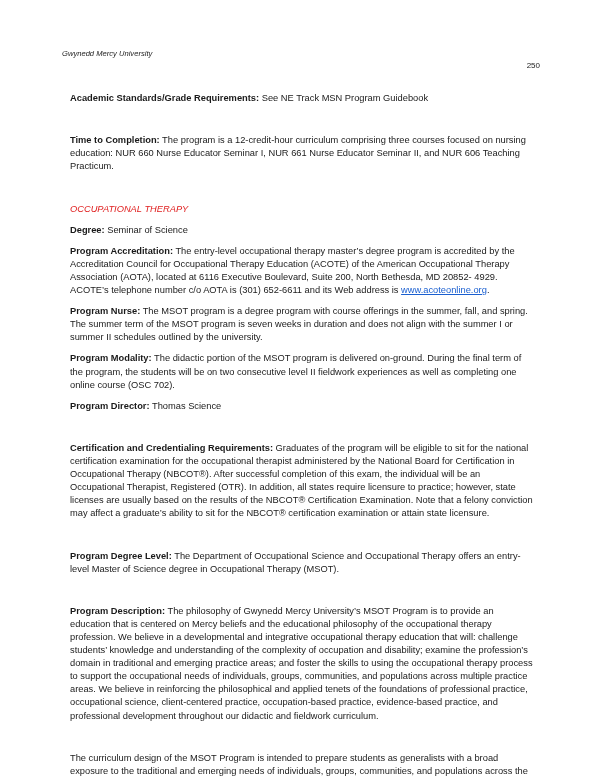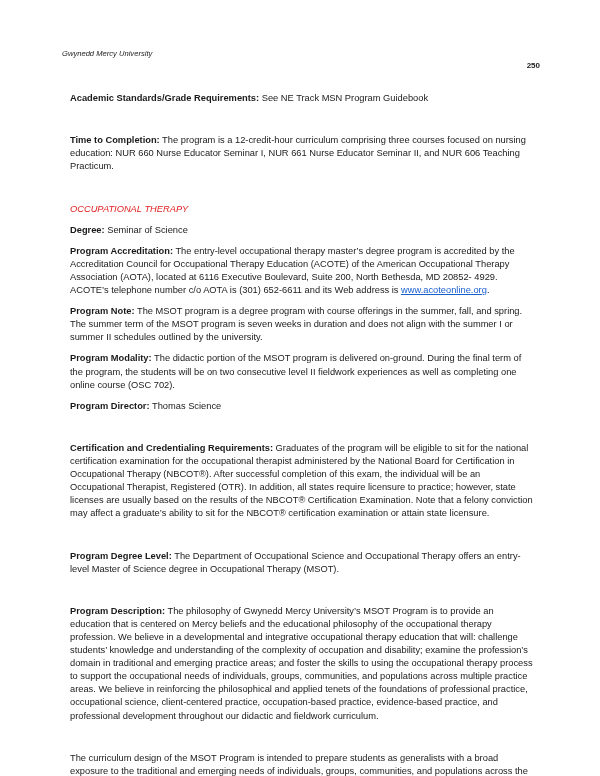--- a/index.html
+++ b/index.html
@@ -6,21 +6,21 @@
     body { width: 600px; height: 776px; position: relative; overflow: hidden; }
     .page {
       position: absolute; left: 0; top: 13px; width: 544px; height: 776px;
       font-family: "Liberation Sans", sans-serif; color: #1a1a1a;
     }
     .header {
       position: absolute; left: 62px; top: 35px; width: 478px;
       font-size: 7.6px; font-style: italic; line-height: 12px; color: #222;
     }
     .page-number {
-      position: absolute; right: 0; top: 12px; font-style: normal; font-size: 8px; font-weight: bold;
+      position: absolute; right: 0; top: 12px; font-style: normal; font-size: 8px;
     }
     .body {
       position: absolute; left: 62px; top: 71px; width: 482px;
       font-size: 9.3px; line-height: 13.1px;
     }
     .body p { margin: 8px; }
     .gap { height: 13.1px; }
     b { font-weight: bold; }
     .section-heading { color: #e02020; font-style: italic; }
     a.link { color: #1a5fd0; text-decoration: underline; }
@@ -36,21 +36,21 @@
 
   <div class="body">
     <p><b>Academic Standards/Grade Requirements:</b><span> See NE Track MSN Program Guidebook</span></p>
     <div class="gap"></div>
     <p><b>Time to Completion:</b><span> The program is a 12-credit-hour curriculum comprising three courses focused on nursing education: NUR 660 Nurse Educator Seminar I, NUR 661 Nurse Educator Seminar II, and NUR 606 Teaching Practicum.</span></p>
     <div class="gap"></div>
 
     <p class="section-heading">OCCUPATIONAL THERAPY</p>
     <p><b>Degree:</b><span> Seminar of Science</span></p>
     <p><b>Program Accreditation:</b><span> The entry-level occupational therapy master’s degree program is accredited by the Accreditation Council for Occupational Therapy Education (ACOTE) of the American Occupational Therapy Association (AOTA), located at 6116 Executive Boulevard, Suite 200, North Bethesda, MD 20852- 4929. ACOTE’s telephone number c/o AOTA is (301) 652-6611 and its Web address is </span><a class="link">www.acoteonline.org</a><span>.</span></p>
-    <p><b>Program Note:</b><span> The MSOT program is a degree program with course offerings in the summer, fall, and spring. The summer term of the MSOT program is seven weeks in duration and does not align with the summer I or summer II schedules outlined by the university.</span></p>
+    <p><b>Program Nurse:</b><span> The MSOT program is a degree program with course offerings in the summer, fall, and spring. The summer term of the MSOT program is seven weeks in duration and does not align with the summer I or summer II schedules outlined by the university.</span></p>
     <p><b>Program Modality:</b><span> The didactic portion of the MSOT program is delivered on-ground. During the final term of the program, the students will be on two consecutive level II fieldwork experiences as well as completing one online course (OSC 702).</span></p>
     <p><b>Program Director:</b><span> Thomas Science</span></p>
     <div class="gap"></div>
     <p><b>Certification and Credentialing Requirements:</b><span> Graduates of the program will be eligible to sit for the national certification examination for the occupational therapist administered by the National Board for Certification in Occupational Therapy (NBCOT®). After successful completion of this exam, the individual will be an Occupational Therapist, Registered (OTR). In addition, all states require licensure to practice; however, state licenses are usually based on the results of the NBCOT® Certification Examination. Note that a felony conviction may affect a graduate’s ability to sit for the NBCOT® certification examination or attain state licensure.</span></p>
     <div class="gap"></div>
     <p><b>Program Degree Level:</b><span> The Department of Occupational Science and Occupational Therapy offers an entry- level Master of Science degree in Occupational Therapy (MSOT).</span></p>
     <div class="gap"></div>
     <p><b>Program Description:</b><span> The philosophy of Gwynedd Mercy University’s MSOT Program is to provide an education that is centered on Mercy beliefs and the educational philosophy of the occupational therapy profession. We believe in a developmental and integrative occupational therapy education that will: challenge students’ knowledge and understanding of the complexity of occupation and disability; examine the profession’s domain in traditional and emerging practice areas; and foster the skills to using the occupational therapy process to support the occupational needs of individuals, groups, communities, and populations across multiple practice areas. We believe in reinforcing the philosophical and applied tenets of the foundations of professional practice, occupational science, client-centered practice, occupation-based practice, evidence-based practice, and professional development throughout our didactic and fieldwork curriculum.</span></p>
     <div class="gap"></div>
     <p>The curriculum design of the MSOT Program is intended to prepare students as generalists with a broad exposure to the traditional and emerging needs of individuals, groups, communities, and populations across the lifespan. There are two tracks to complete a Master of Science degree in Occupational</p>

